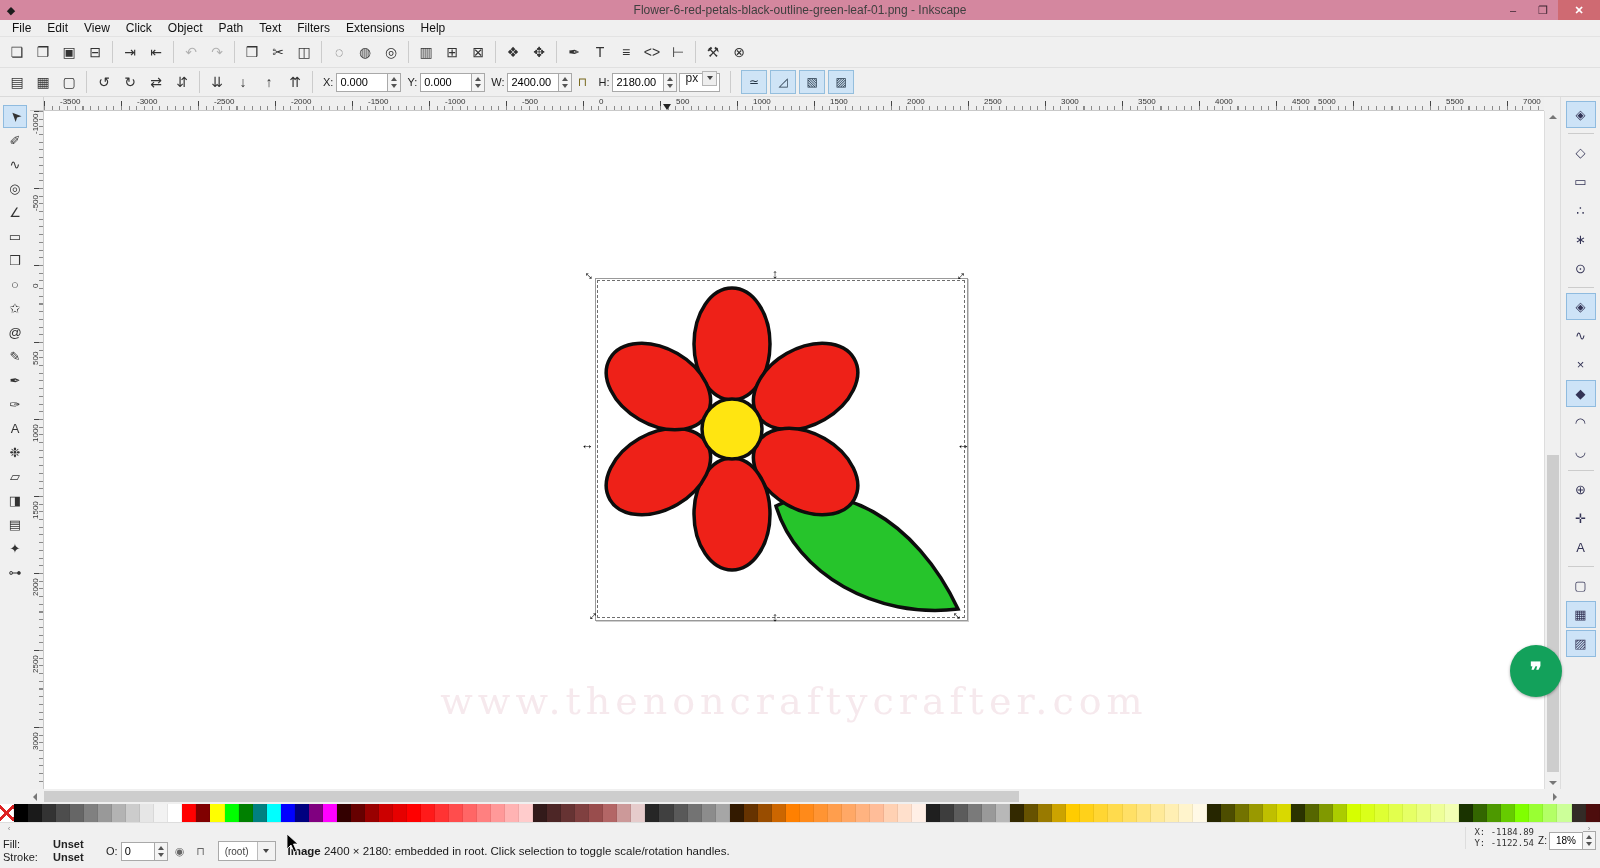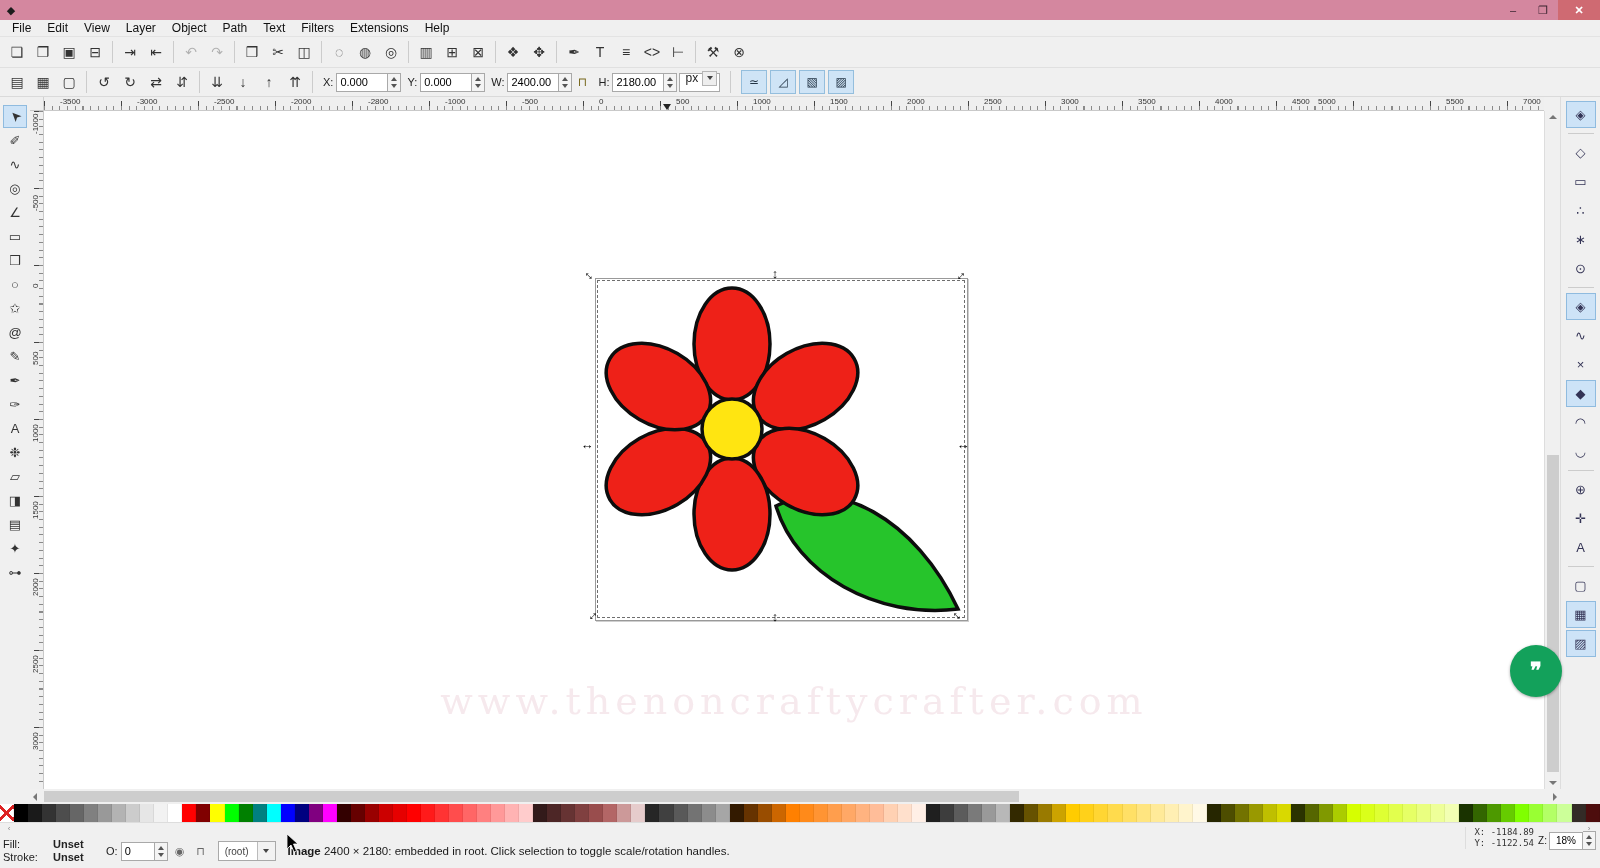--- a/index.html
+++ b/index.html
@@ -111,32 +111,33 @@
   .chat { position:absolute; left:1510px; top:645px; width:52px; height:52px; border-radius:50%; background:#13a15b; border:none; box-shadow:0 1px 3px rgba(0,0,0,.35); color:#fff; font-size:22px; font-weight:bold; display:flex; align-items:center; justify-content:center; z-index:9; }
 
   
   .cursor { position:absolute; left:287px; top:834px; z-index:10; }
 </style>
 </head>
 <body>
 
 <div class="titlebar">
   <span class="logo">◆</span>
+  <span class="title">Flower-6-red-petals-black-outline-green-leaf-01.png - Inkscape</span>
   <div class="win-controls">
     <button class="win-btn">–</button>
     <button class="win-btn">❐</button>
     <button class="win-btn close">✕</button>
   </div>
 </div>
 
 <div class="menubar">
     <button class="menu-item"><span>File</span></button>
     <button class="menu-item"><span>Edit</span></button>
     <button class="menu-item"><span>View</span></button>
-    <button class="menu-item"><span>Layer</span></button>
+    <button class="menu-item"><span>Click</span></button>
     <button class="menu-item"><span>Object</span></button>
     <button class="menu-item"><span>Path</span></button>
     <button class="menu-item"><span>Text</span></button>
     <button class="menu-item"><span>Filters</span></button>
     <button class="menu-item"><span>Extensions</span></button>
     <button class="menu-item"><span>Help</span></button>
   </div>
 
 <div class="cmdbar">
     <button class="tbtn">
@@ -388,21 +389,21 @@
     </div>
 
   <div class="corner"></div>
 
   <div class="hruler">
     <div>
         <span class="rlabel" style="left: 14px;"><i style="font-style:normal">-3500</i></span>
         <span class="rlabel" style="left: 91px;"><i style="font-style:normal">-3000</i></span>
         <span class="rlabel" style="left: 168px;"><i style="font-style:normal">-2500</i></span>
         <span class="rlabel" style="left: 245px;"><i style="font-style:normal">-2000</i></span>
-        <span class="rlabel" style="left: 322px;"><i style="font-style:normal">-2800</i></span>
+        <span class="rlabel" style="left: 322px;"><i style="font-style:normal">-1500</i></span>
         <span class="rlabel" style="left: 399px;"><i style="font-style:normal">-1000</i></span>
         <span class="rlabel" style="left: 476px;"><i style="font-style:normal">-500</i></span>
         <span class="rlabel" style="left: 553px;"><i style="font-style:normal">0</i></span>
         <span class="rlabel" style="left: 630px;"><i style="font-style:normal">500</i></span>
         <span class="rlabel" style="left: 707px;"><i style="font-style:normal">1000</i></span>
         <span class="rlabel" style="left: 784px;"><i style="font-style:normal">1500</i></span>
         <span class="rlabel" style="left: 861px;"><i style="font-style:normal">2000</i></span>
         <span class="rlabel" style="left: 938px;"><i style="font-style:normal">2500</i></span>
         <span class="rlabel" style="left: 1015px;"><i style="font-style:normal">3000</i></span>
         <span class="rlabel" style="left: 1092px;"><i style="font-style:normal">3500</i></span>

